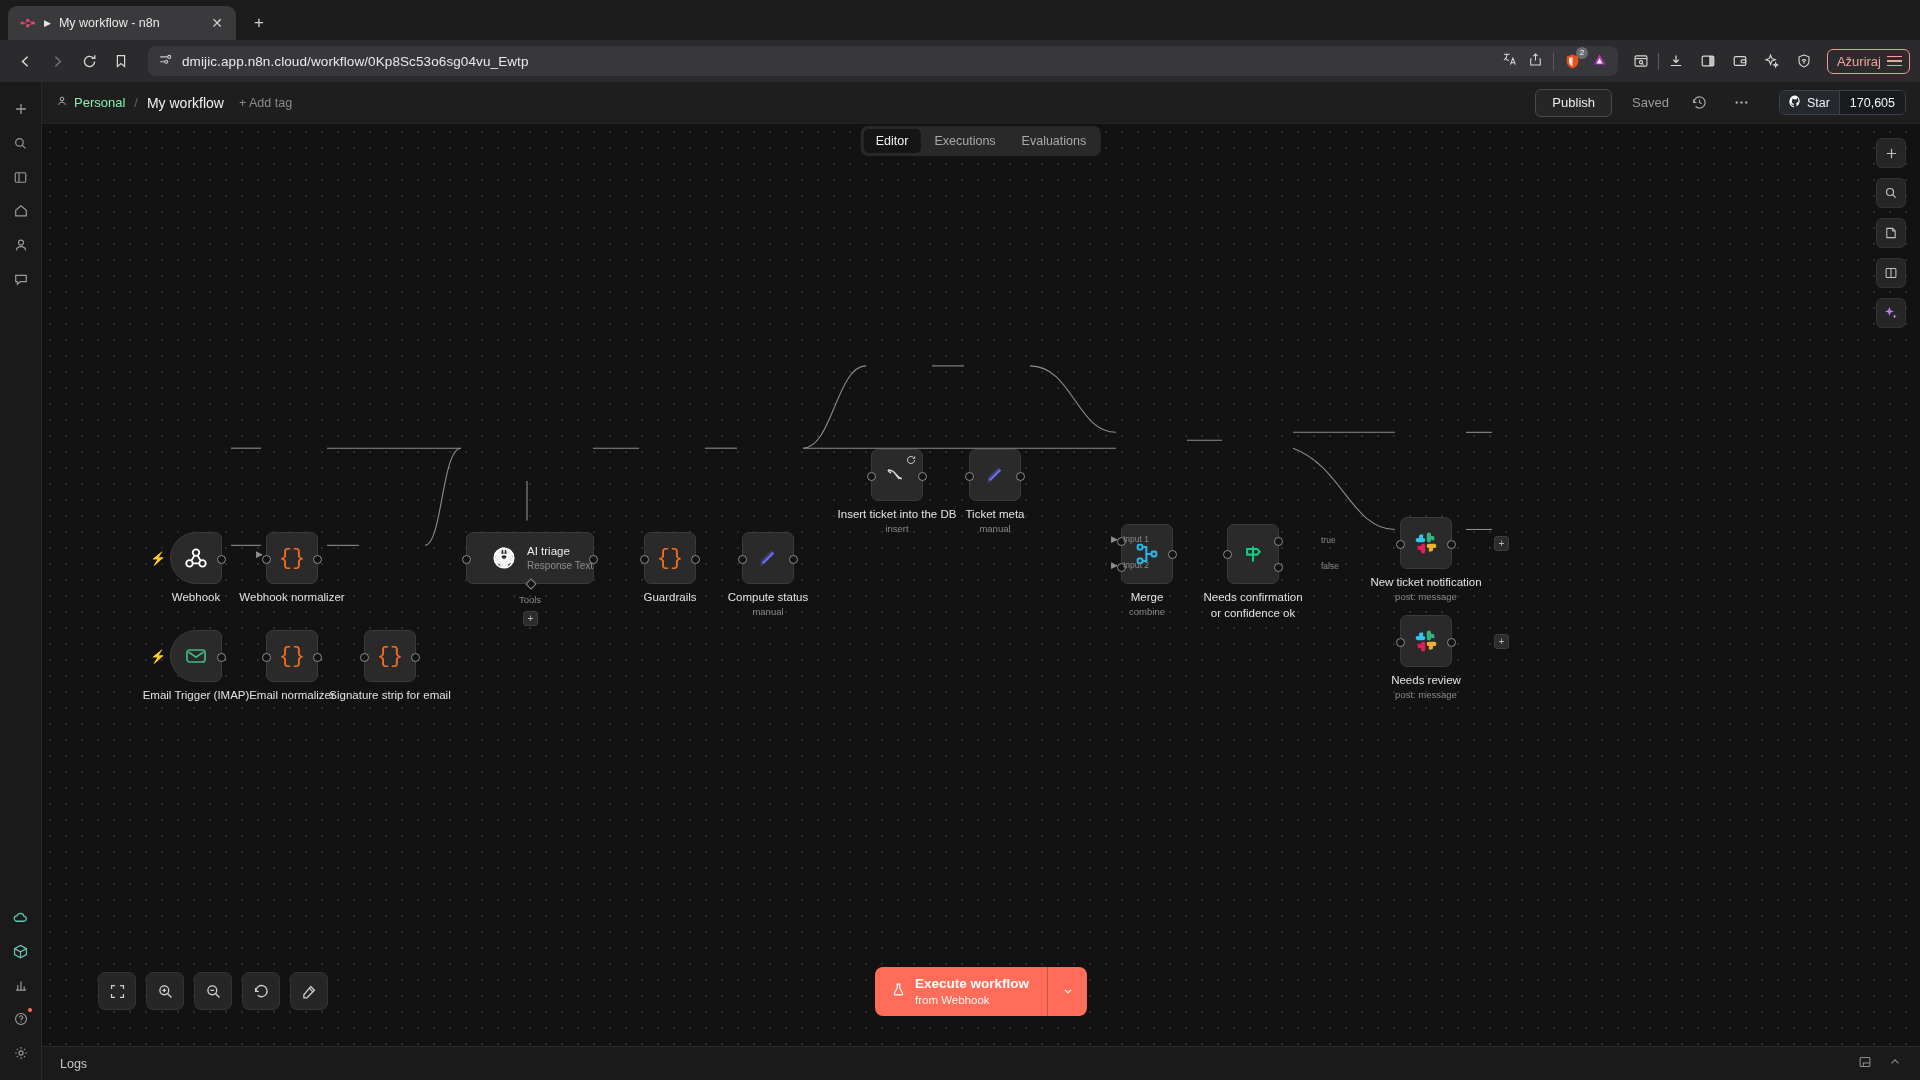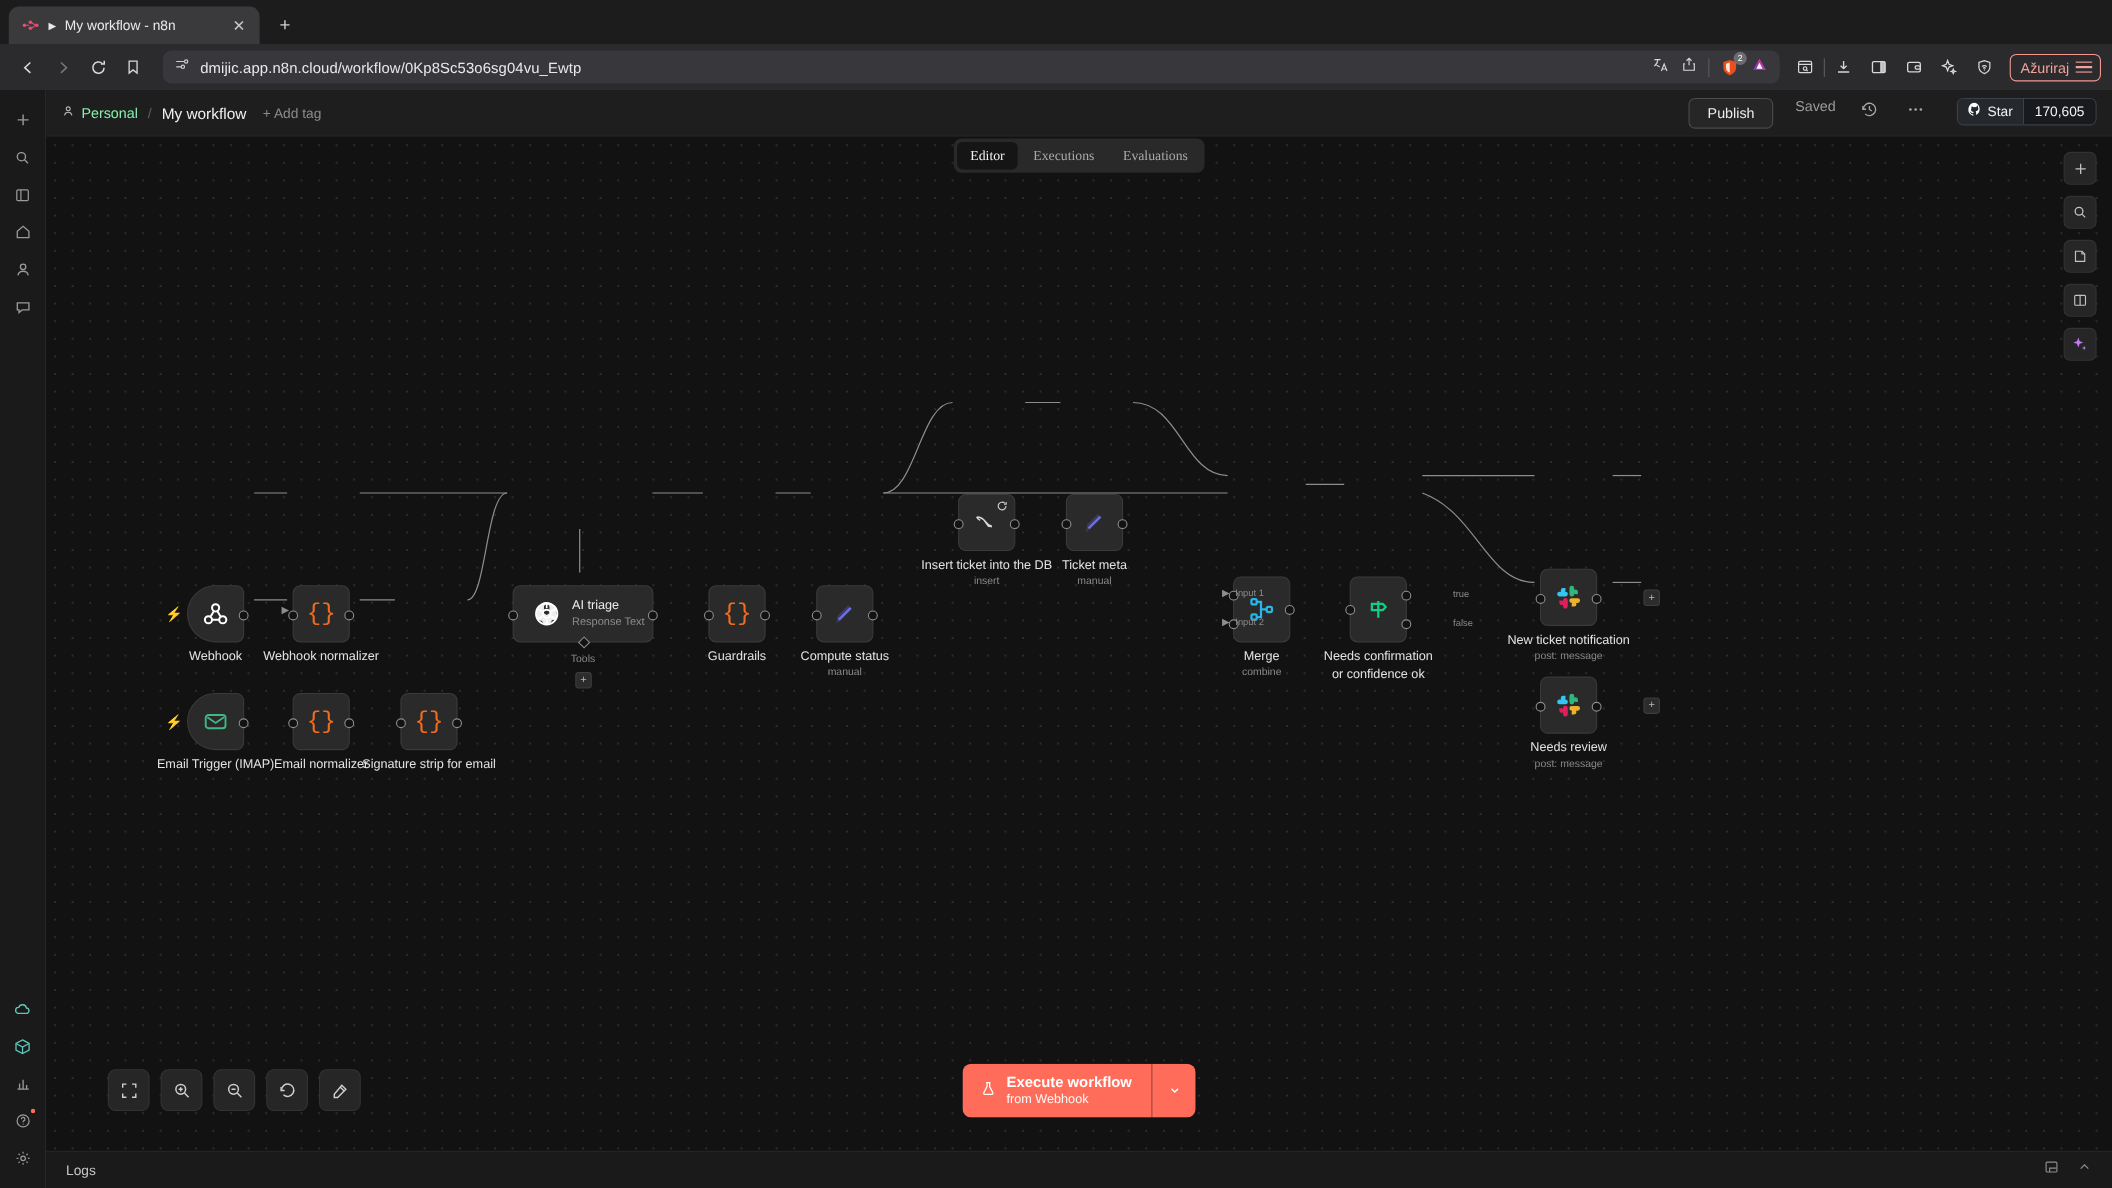--- a/index.html
+++ b/index.html
@@ -91,21 +91,21 @@
 
   .wf-header {
     height: 42px; background: #1e1e1e; display: flex; align-items: center;
     padding: 0 14px; border-bottom: 1px solid #232323; position: relative; z-index: 30;
   }
   .crumbs { display: flex; align-items: center; gap: 9px; font-size: 13px;}
   .crumb-project { display:flex; align-items:center; gap: 6px; color: #86efac; }
   .crumb-sep { color: #5f5f5f; }
   .crumb-name { color: #f0f0f0; font-size: 14px; }
   .add-tag { color: #8b8b8b; font-size: 12.5px; margin-left: 6px;}
-  .hdr-right { margin-left: auto; display: flex; gap: 20px; }
+  .hdr-right { margin-left: auto; display: flex; align-items: center; gap: 20px; }
   .publish-btn {
     height: 28px; border: 1px solid #4a4a4a; border-radius: 6px; background: #262626;
     color: #ececec; font-size: 13px; padding: 0 16px; display:flex; align-items:center;
   }
   .saved-txt { color: #9a9a9a; font-size: 13px; }
   .hdr-ic { color: #a8a8a8; width: 22px; height: 22px; display:flex; align-items:center; justify-content:center;}
   .star-badge {
     display: flex; align-items: stretch; height: 25px; border: 1px solid #3b4049;
     border-radius: 6px; overflow: hidden; margin-left: 6px;
   }
@@ -113,21 +113,21 @@
     display: flex; align-items: center; gap: 5px; padding: 0 9px;
     background: #25282d; color: #eceff3; font-size: 12.5px;
   }
   .star-right {
     display:flex; align-items:center; padding: 0 10px; background: #181a1d;
     color: #f2f4f7; font-size: 12.5px; border-left: 1px solid #3b4049;
   }
 
   .tabs-float {
     position: absolute; top: 44px; left: 50%; transform: translateX(-50%);
-    background: #292929; border-radius: 7px; padding: 3px; display: flex; gap: 2px; z-index: 25; font-family: Liberation Serif, serif;
+    background: #292929; border-radius: 7px; padding: 3px; display: flex; gap: 2px; z-index: 25;
   }
   .tabpill { font-size: 12.5px; color: #a9a9a9; padding: 5px 12px; border-radius: 5px; }
   .tabpill.active { background: #151515; color: #f2f2f2; }
 
   
   .canvas {
     flex: 1 1 auto; position: relative; overflow: hidden;
     background-color: #121212;
     background-image: radial-gradient(#2c2c2c 1px, transparent 1px);
     background-size: 16px 16px;
@@ -173,21 +173,21 @@
   .logs-right { margin-left: auto; display: flex; gap: 16px; color: #8e8e8e; }
 
   
   .node { position: absolute; }
   .nbox {
     background: #2a2a2a; border: 1px solid #3a3a3a; border-radius: 7px;
     display: flex; align-items: center; justify-content: center; position: relative;
   }
   .nbox.sq { width: 52px; height: 52px; }
   .nbox.trigger { width: 52px; height: 52px; border-radius: 26px 7px 7px 26px; }
-  .nbox.wide { width: 128px; height: 52px; justify-content: center; padding-left: 10px; gap: 10px; }
+  .nbox.wide { width: 128px; height: 52px; justify-content: flex-end; padding-left: 10px; gap: 10px; }
   .nlabel {
     position: absolute; top: 58px; left: 50%; transform: translateX(-50%);
     color: #e2e2e2; font-size: 11.5px; white-space: nowrap; text-align: center; line-height: 1.35;
   }
   .nlabel.wrap { white-space: normal; width: 112px; }
   .nsub {
     position: absolute; left: 50%; transform: translateX(-50%);
     color: #8a8a8a; font-size: 9.5px; white-space: nowrap; text-align: center;
   }
   .bolt { position: absolute; color: #ff6d5a; font-size: 13px; }

